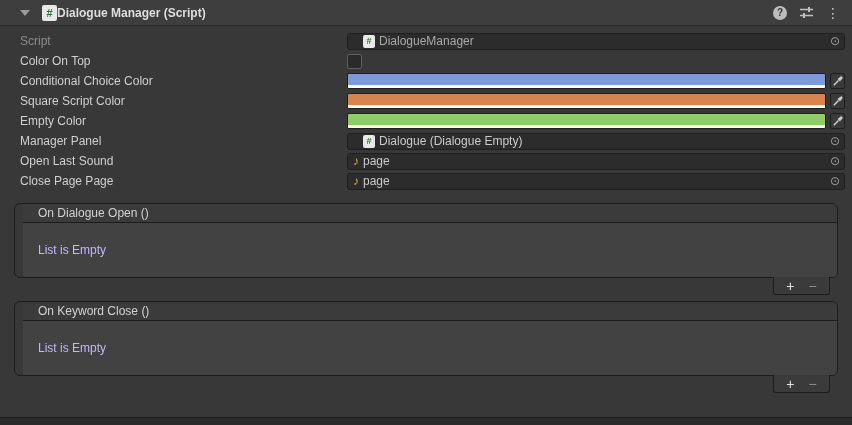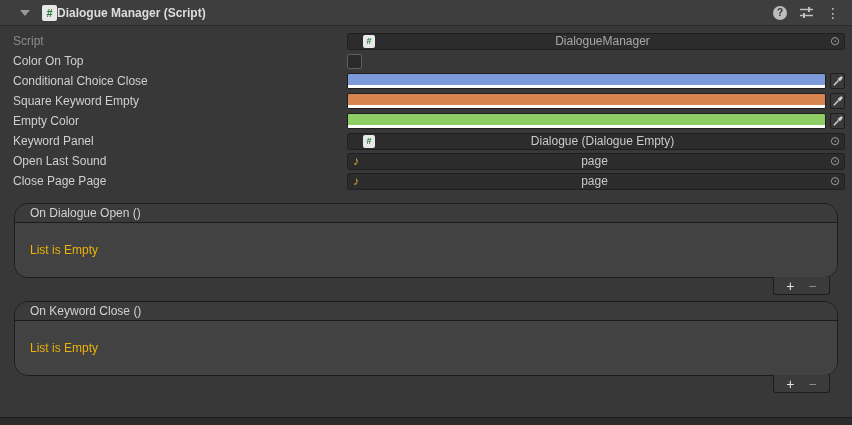--- a/index.html
+++ b/index.html
@@ -42,34 +42,34 @@
     background: #bdbdbd; color: #333;
     font-size: 10px; font-weight: bold;
     display: flex; align-items: center; justify-content: center;
     cursor: pointer;
   }
   .preset-icon { cursor: pointer; display: flex; }
   .kebab-icon { color: #c4c4c4; font-size: 14px; letter-spacing: 0; cursor: pointer; line-height: 1; }
   
   .rows { padding-top: 5px; }
   .row { height: 20px; display: flex; align-items: center; }
-  .row-label { width: 347px; padding-left: 13px; color: #cfcfcf; white-space: nowrap; overflow: hidden; }
+  .row-label { width: 347px; padding-left: 20px; color: #cfcfcf; white-space: nowrap; overflow: hidden; }
   .row-label.disabled { color: #8b8b8b; }
   .row-value { flex: 1; margin-right: 7px; display: flex; align-items: center; height: 18px; }
   
   .objfield {
     flex: 1; height: 17px;
     background: #2c2c2c;
     border: 1px solid #1f1f1f;
     border-radius: 3px;
     display: flex; align-items: center;
     padding-left: 3px;
     cursor: pointer;
   }
-  .objfield .objtext { margin-left: 4px; color: #c9c9c9; flex: 1; white-space: nowrap; overflow: hidden; text-align: center; }
+  .objfield .objtext { margin-left: 4px; color: #c9c9c9; flex: 1; white-space: nowrap; overflow: hidden; }
   .objfield.dim .objtext { color: #a8a8a8; }
   .picker {
     width: 18px; height: 100%;
     display: flex; align-items: center; justify-content: center;
     color: #9e9e9e; font-size: 12px;
     cursor: pointer;
   }
   .note-icon { color: #dfa83c; font-size: 12px; margin-left: 2px; }
   
   .checkbox {
@@ -95,38 +95,39 @@
     background: #3a3a3a;
     border: 1px solid #1f1f1f;
     border-radius: 2px;
     display: flex; align-items: center; justify-content: center;
     cursor: pointer;
   }
   
   .event-wrap { margin: 0 14px; }
   .event-box {
     border: 1px solid #1c1c1c;
-    border-radius: 14px;
+    border-radius: 6px;
     overflow: hidden;
+    padding-left: 8px;
   }
   .event-box .event-header {
     height: 19px;
     background: #3b3b3b;
     border-bottom: 1px solid #1c1c1c;
     display: flex; align-items: center;
     padding-left: 15px;
     color: #d2d2d2;
     cursor: pointer;
   }
   .event-body {
     height: 54px;
     background: #424242;
     display: flex; align-items: center;
     padding-left: 15px;
-    color: #eab308;
+    color: #c4b5fd;
   }
   .event-footer {
     display: flex; justify-content: flex-end;
     margin-top: -1px; padding-right: 8px;
   }
   .footer-tab {
     width: 57px; height: 18px;
     background: #3b3b3b;
     border: 1px solid #1c1c1c;
     border-top: none;
@@ -186,39 +187,39 @@
   </div>
 
   <div class="row">
     <div class="row-label">Color On Top</div>
     <div class="row-value">
       <div class="checkbox"></div>
     </div>
   </div>
 
   <div class="row">
-    <div class="row-label">Conditional Choice Close</div>
+    <div class="row-label">Conditional Choice Color</div>
     <div class="row-value">
       <div class="colorwrap">
         <div class="colorfield" style="background-color: rgb(125, 154, 216);">
           <div class="alpha-bar"></div>
         </div>
         <div class="eyedrop">
           <svg width="12" height="12" viewBox="0 0 13 13">
             <path d="M2 11 L7 6" stroke="#cfcfcf" stroke-width="1.6" fill="none"></path>
             <path d="M6 4.4 L8.6 7 L11.6 3.2 A1.9 1.9 0 0 0 9.8 1.4 Z" fill="#cfcfcf"></path>
           </svg>
         </div>
       </div>
     </div>
   </div>
 
 
   <div class="row">
-    <div class="row-label">Square Keyword Empty</div>
+    <div class="row-label">Square Script Color</div>
     <div class="row-value">
       <div class="colorwrap">
         <div class="colorfield" style="background-color: rgb(215, 132, 80);">
           <div class="alpha-bar"></div>
         </div>
         <div class="eyedrop">
           <svg width="12" height="12" viewBox="0 0 13 13">
             <path d="M2 11 L7 6" stroke="#cfcfcf" stroke-width="1.6" fill="none"></path>
             <path d="M6 4.4 L8.6 7 L11.6 3.2 A1.9 1.9 0 0 0 9.8 1.4 Z" fill="#cfcfcf"></path>
           </svg>
@@ -238,21 +239,21 @@
           <svg width="12" height="12" viewBox="0 0 13 13">
             <path d="M2 11 L7 6" stroke="#cfcfcf" stroke-width="1.6" fill="none"></path>
             <path d="M6 4.4 L8.6 7 L11.6 3.2 A1.9 1.9 0 0 0 9.8 1.4 Z" fill="#cfcfcf"></path>
           </svg>
         </div>
       </div>
     </div>
   </div>
 
   <div class="row">
-    <div class="row-label">Keyword Panel</div>
+    <div class="row-label">Manager Panel</div>
     <div class="row-value">
       <div class="objfield">
         <div class="script-badge small">
           <span>#</span>
         </div>
         <span class="objtext">Dialogue (Dialogue Empty)</span>
         <span class="picker">⊙</span>
       </div>
     </div>
   </div>

